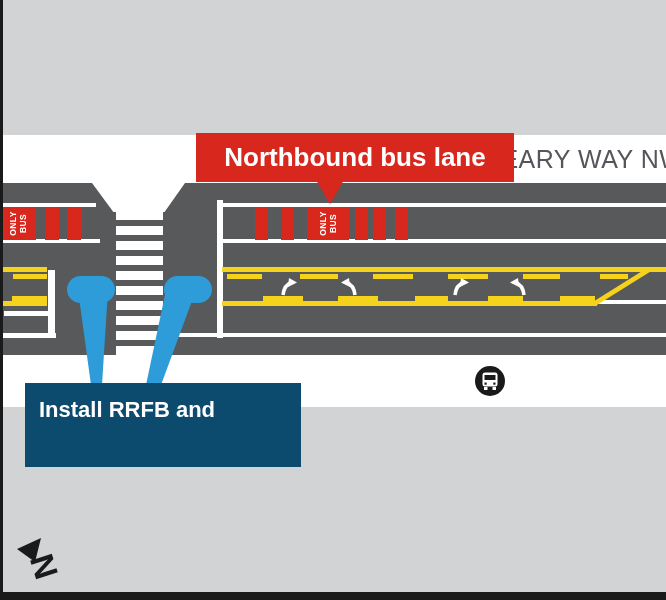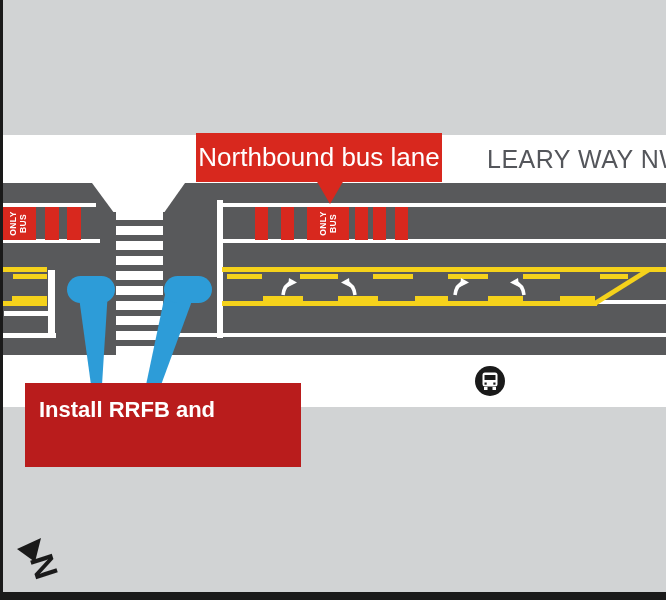--- a/index.html
+++ b/index.html
@@ -11,24 +11,24 @@
   .rd{background:#D8281E}
   .street-band{left:0;top:135px;width:666px;height:48px;background:#FFFFFF}
   .street-label{left:487px;top:135px;height:48px;line-height:48px;font-size:25px;
                 color:#54565B;letter-spacing:.5px;white-space:nowrap}
   .road{left:0;top:183px;width:666px;height:172px;background:#58595B}
   .curb-ramp{left:92px;top:183px;width:93px;height:29px;background:#FFFFFF;
              clip-path:polygon(0 0,100% 0,78% 100%,23% 100%)}
   .busblock{display:flex;align-items:center;justify-content:center}
   .busonly{transform:rotate(-90deg);color:#FFFFFF;font-weight:bold;font-size:8.5px;
            line-height:9.5px;letter-spacing:.4px;text-align:center;white-space:nowrap}
-  .callout-red{left:196px;top:133px;width:246px;height:49px;background:#D8281E;
+  .callout-red{left:196px;top:133px;width:318px;height:49px;background:#D8281E;
                display:flex;align-items:center;justify-content:center;color:#FFFFFF;
-               font-weight:normal;font-size:26px;white-space:nowrap}
-  .callout-blue{left:25px;top:383px;width:276px;height:84px;background:#b91c1c;
+               font-weight:bold;font-size:26px;white-space:nowrap}
+  .callout-blue{left:25px;top:383px;width:276px;height:84px;background:#0c4a6e;
                 color:#FFFFFF;font-weight:bold;font-size:22px;line-height:31px;
                 padding:11px 0 0 14px;box-sizing:border-box}
   .bottom-walk{left:0;top:355px;width:666px;height:52px;background:#FFFFFF}
   .border-left{left:0;top:0;width:3px;height:600px;background:#1A1A1A}
   .border-bottom{left:0;top:592px;width:666px;height:8px;background:#1A1A1A}
   svg.overlay{position:absolute;left:0;top:0;pointer-events:none}
 </style>
 </head>
 <body>
 

